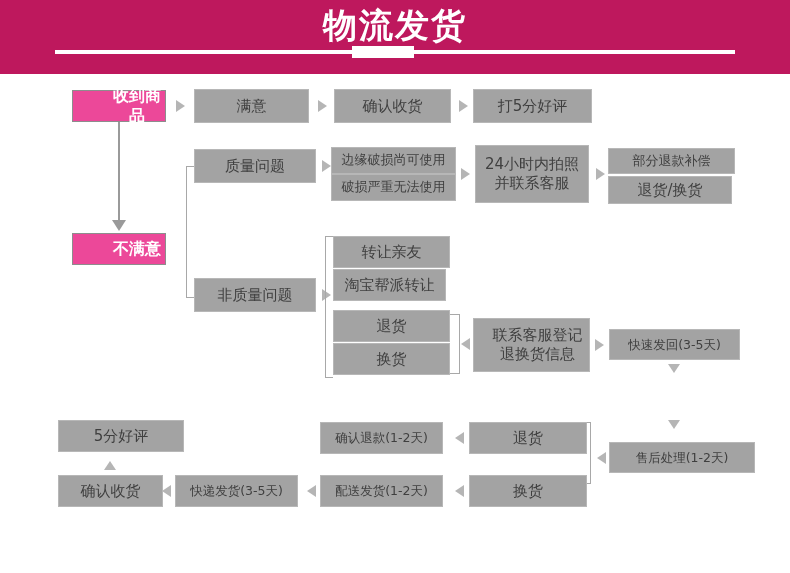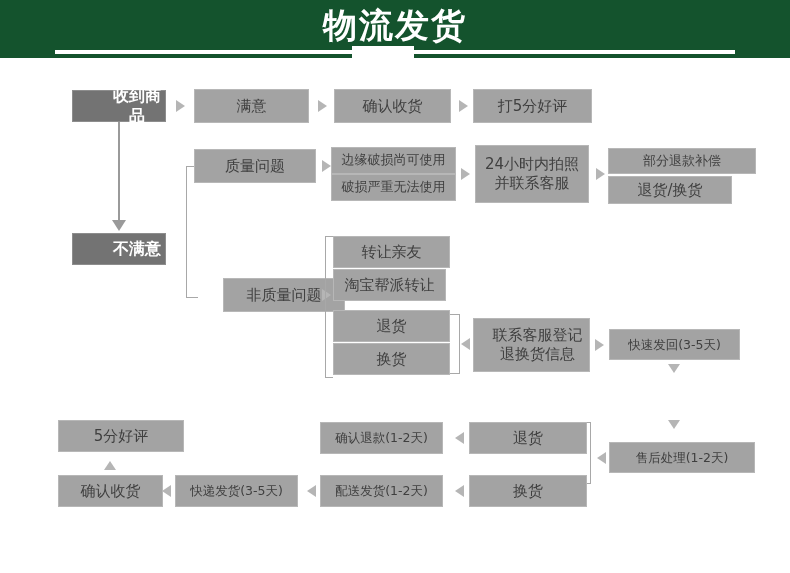--- a/index.html
+++ b/index.html
@@ -16,22 +16,22 @@
     height: 573px;
     background: #ffffff;
     overflow: hidden;
   }
 
   
   #header {
     position: absolute;
     left: 0; top: 0;
     width: 790px;
-    height: 58px;
-    background: #14532d;
+    height: 74px;
+    background: #be185d;
     overflow: hidden;
   }
   #header-title {
     position: absolute;
     left: 0; top: 4px;
     width: 790px;
     text-align: center;
     color: #ffffff;
     font-size: 34px;
     font-weight: bold;
@@ -74,21 +74,21 @@
     color: #3f3f3f;
     display: flex;
     align-items: center;
     justify-content: center;
     text-align: center;
     font-size: 15px;
     line-height: 1.25;
     white-space: pre-line;
   }
   .node.shaded {
-    background: #737373;
+    background: #ec4899;
     border-color: #8d8d8d;
     color: #ffffff;
     font-weight: bold;
     font-size: 16px;
     padding-left: 36px;
   }
   .node.small {
     font-size: 13px;
   }
   .node.tiny {
@@ -192,24 +192,24 @@
     <div class="node small" style="left:331px; top:77px; width:125px; height:27px;">边缘破损尚可使用</div>
     <div class="node small" style="left:331px; top:104px; width:125px; height:27px;">破损严重无法使用</div>
 
     <div class="arrow right" style="left:461px; top:98px;"></div>
 
     <div class="node" style="left:475px; top:75px; width:114px; height:58px;">24小时内拍照
 并联系客服</div>
 
     <div class="arrow right" style="left:596px; top:98px;"></div>
 
-    <div class="node small" style="left:608px; top:78px; width:148px; height:26px;">部分退款补偿</div>
+    <div class="node small" style="left:608px; top:78px; width:127px; height:26px;">部分退款补偿</div>
     <div class="node" style="left:608px; top:106px; width:124px; height:28px;">退货/换货</div>
 
-    <div class="node" style="left:194px; top:208px; width:122px; height:34px;margin-left:29px;">非质量问题</div>
+    <div class="node" style="left:194px; top:208px; width:122px; height:34px;">非质量问题</div>
 
     <div class="arrow right" style="left:322px; top:219px;"></div>
 
     <div class="bracket" style="left:325px; top:166px; width:8px; height:142px;"></div>
 
     <div class="node" style="left:333px; top:166px; width:117px; height:32px;">转让亲友</div>
     <div class="node" style="left:333px; top:199px; width:113px; height:32px;">淘宝帮派转让</div>
     <div class="node" style="left:333px; top:240px; width:117px; height:32px;">退货</div>
     <div class="node" style="left:333px; top:273px; width:117px; height:32px;">换货</div>
 

